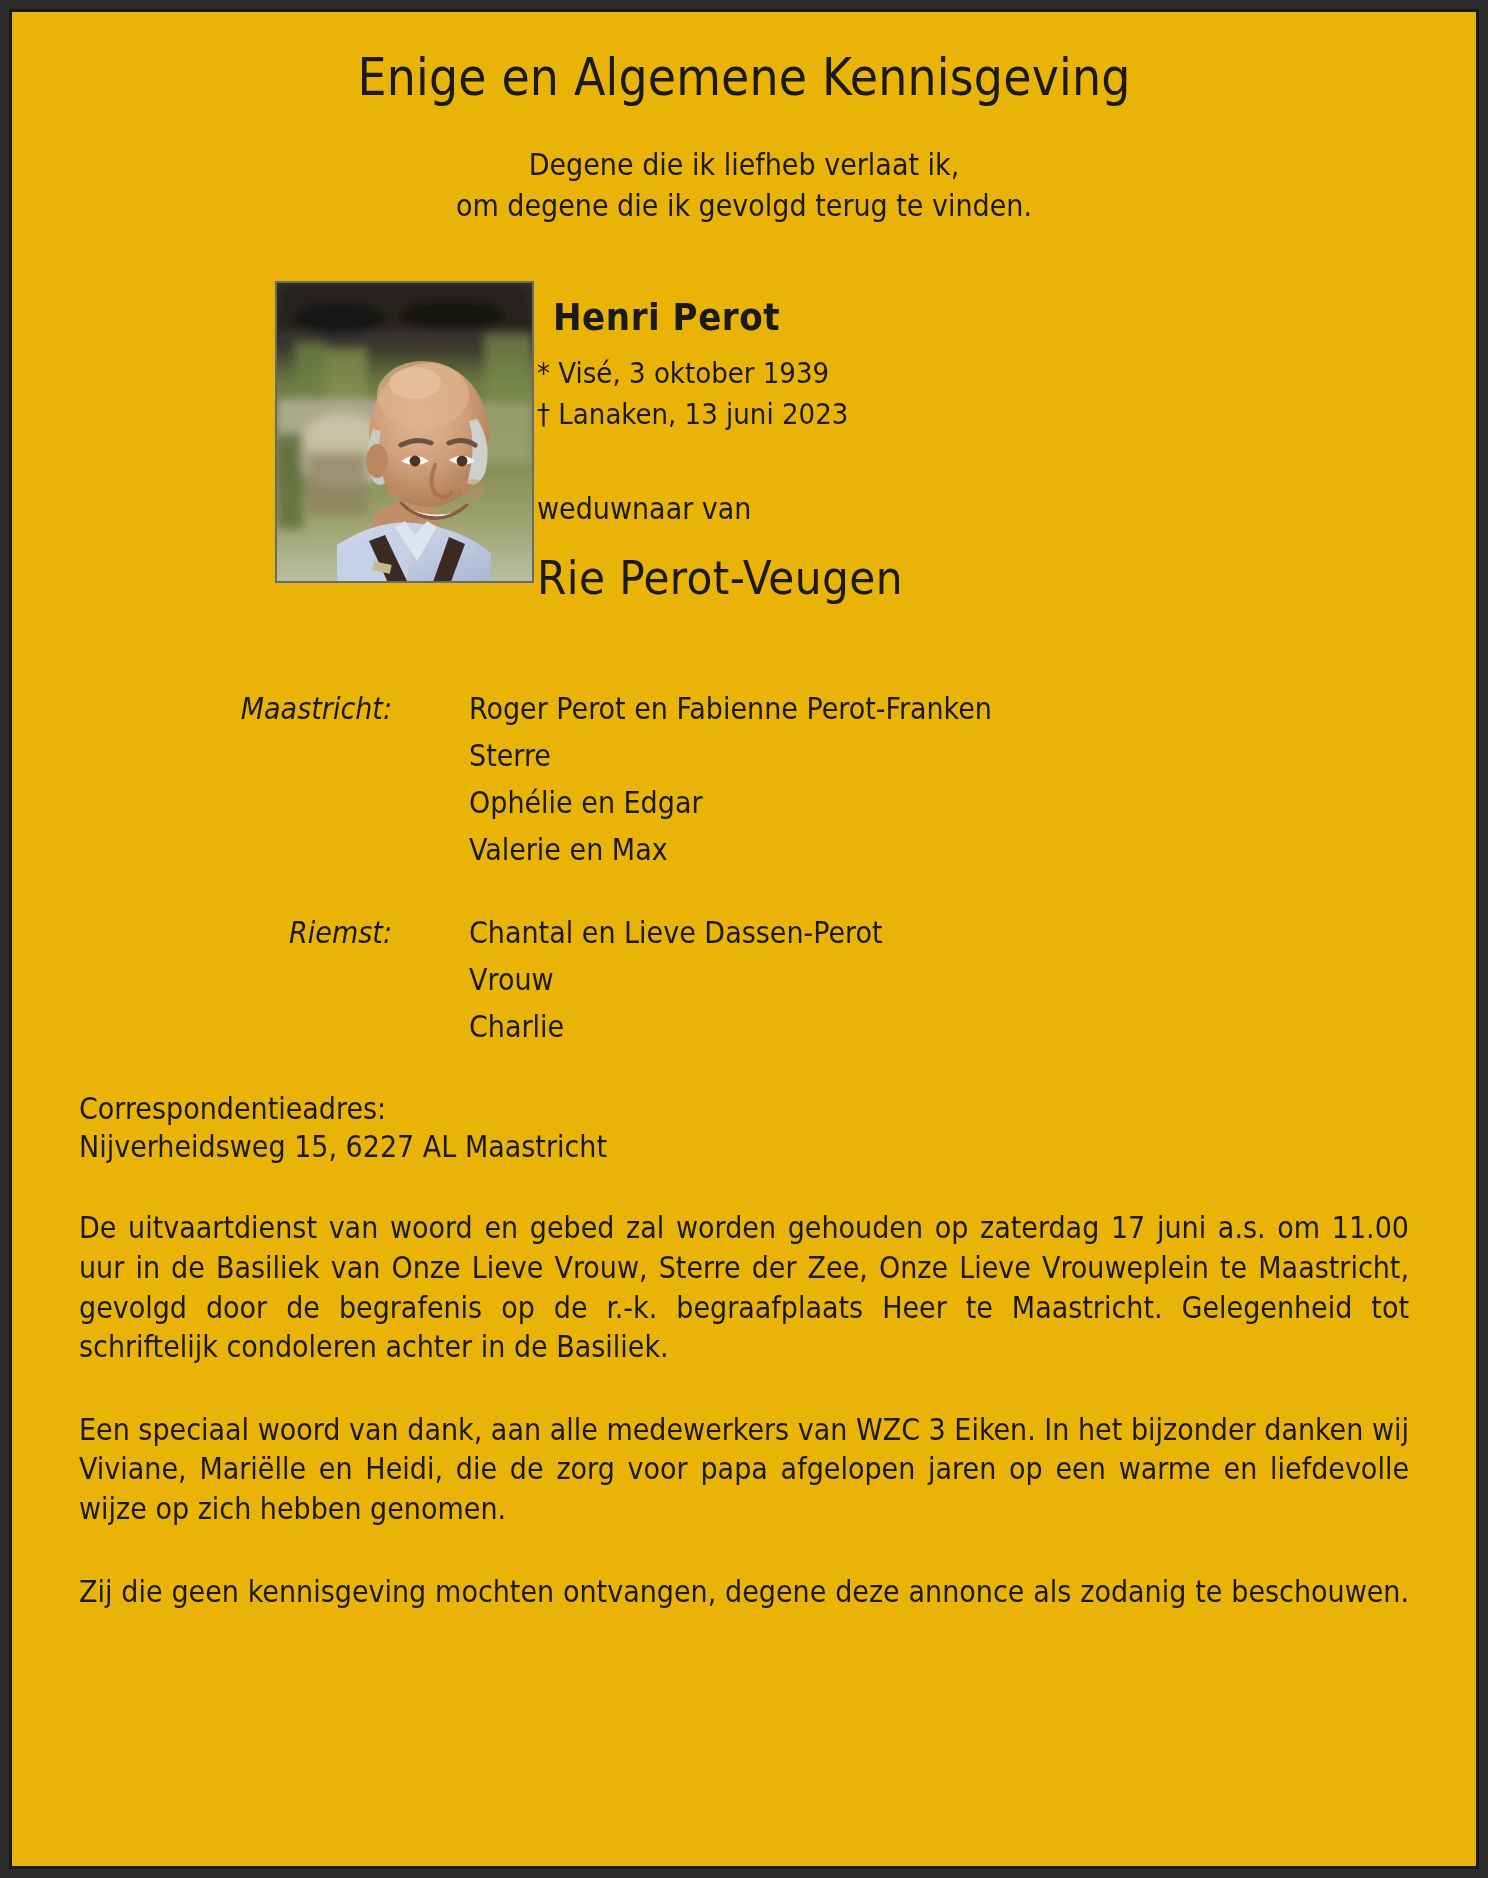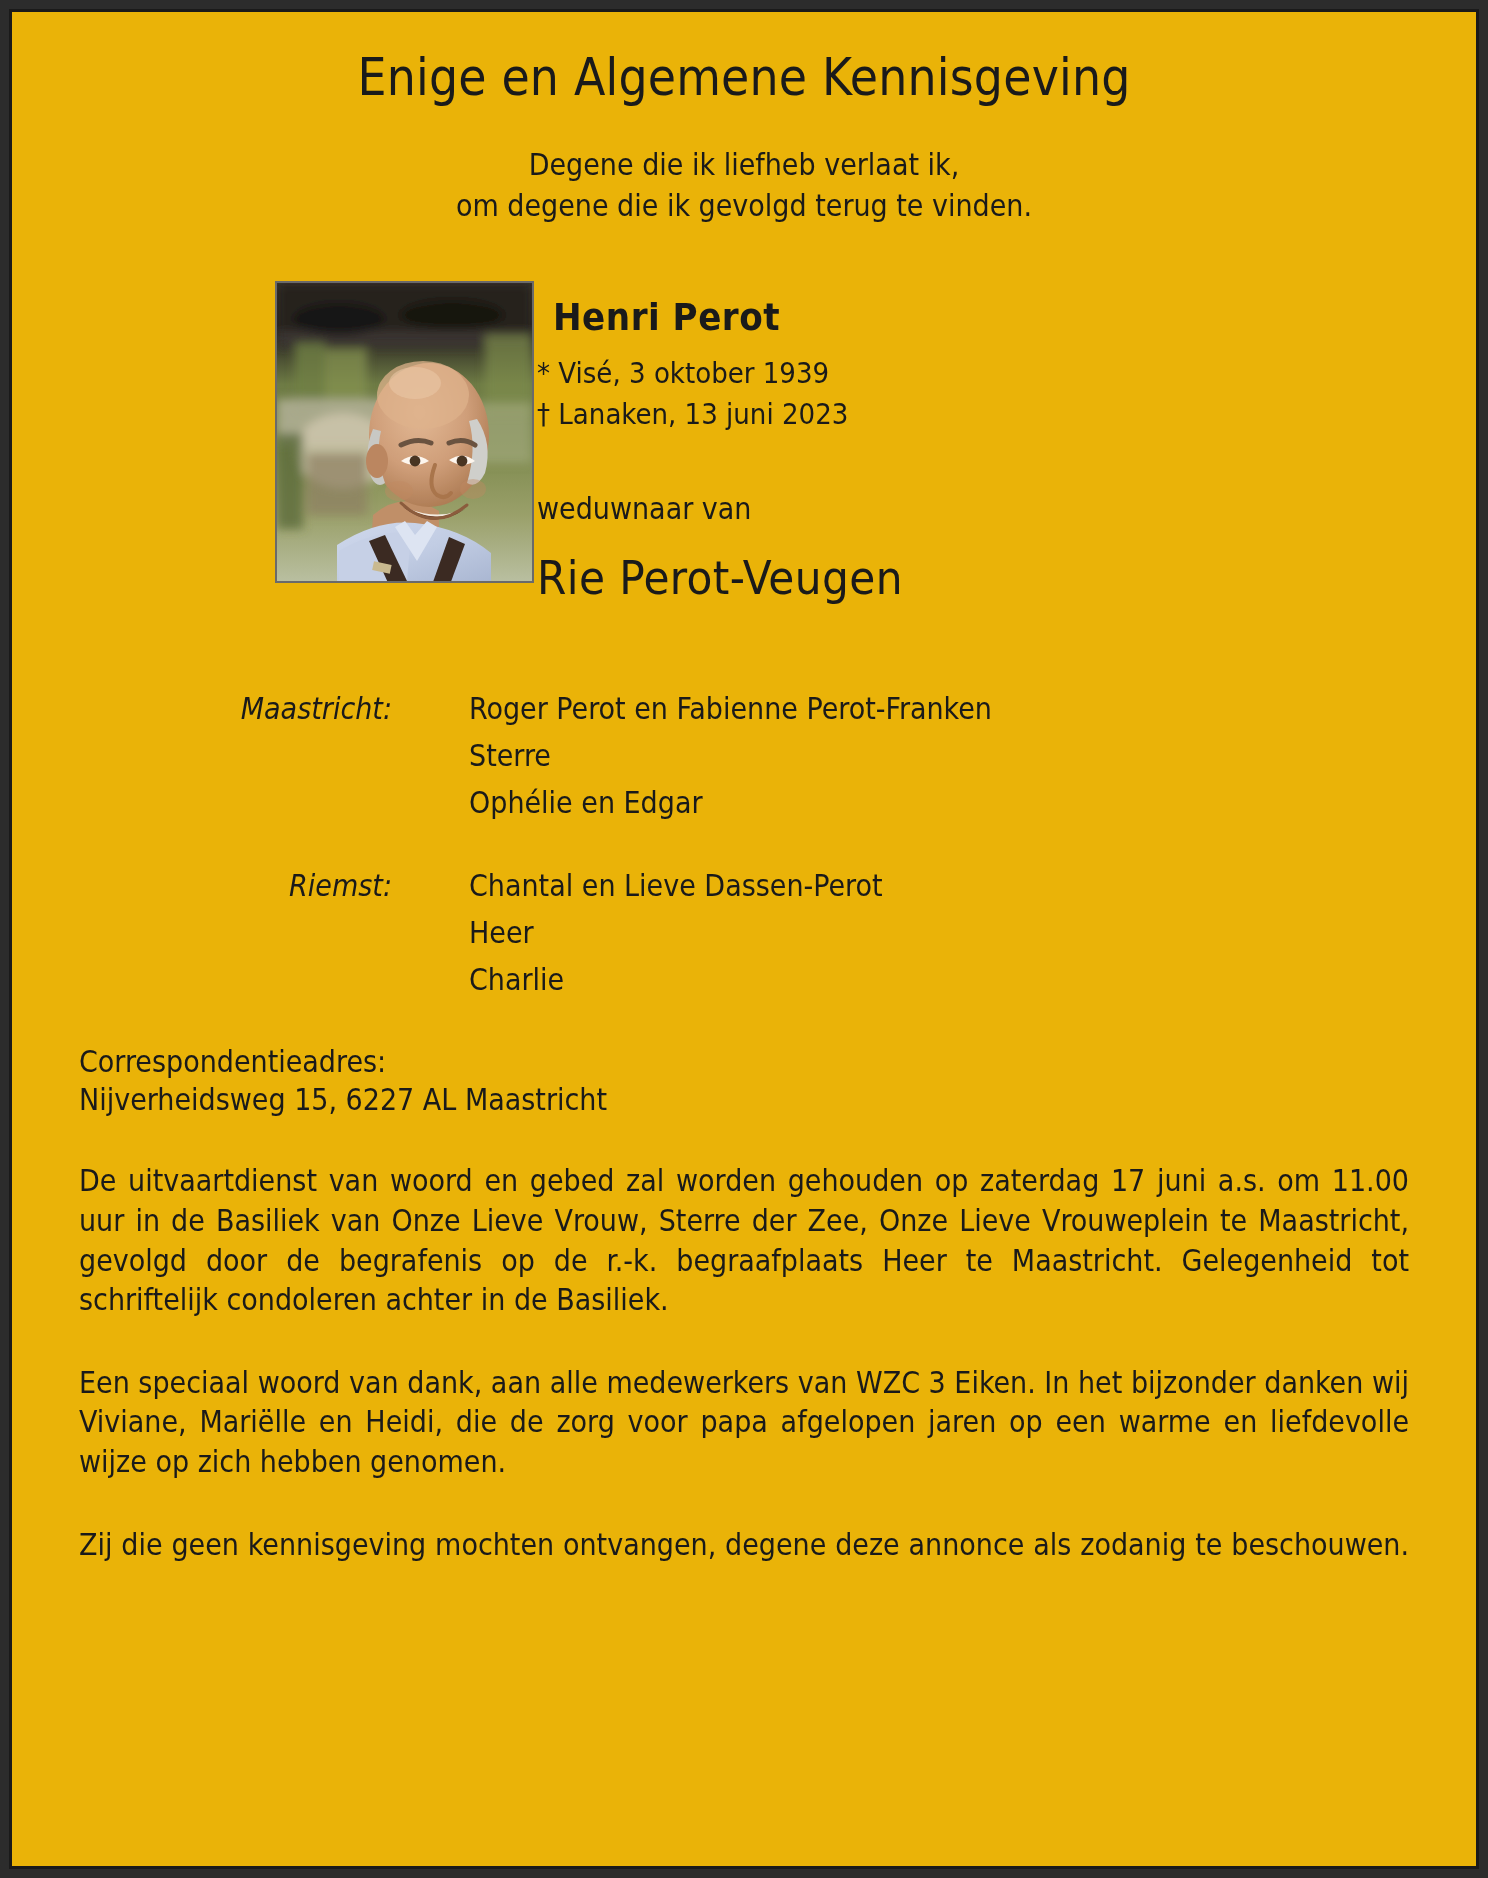--- a/index.html
+++ b/index.html
@@ -278,28 +278,29 @@
       </div>
 
       <div class="families">
 
         <div class="family-group">
           <div class="family-city">Maastricht:</div>
           <div class="family-members">
             <div>Roger Perot en Fabienne Perot-Franken</div>
             <div>Sterre</div>
             <div>Ophélie en Edgar</div>
+            <div>Valerie en Max</div>
           </div>
         </div>
 
         <div class="family-group">
           <div class="family-city">Riemst:</div>
           <div class="family-members">
             <div>Chantal en Lieve Dassen-Perot</div>
-            <div>Heer</div>
+            <div>Vrouw</div>
             <div>Charlie</div>
           </div>
         </div>
 
       </div>
 
       <div class="address-block">
         <div>Correspondentieadres:</div>
         <div>Nijverheidsweg 15, 6227 AL  Maastricht</div>
       </div>

